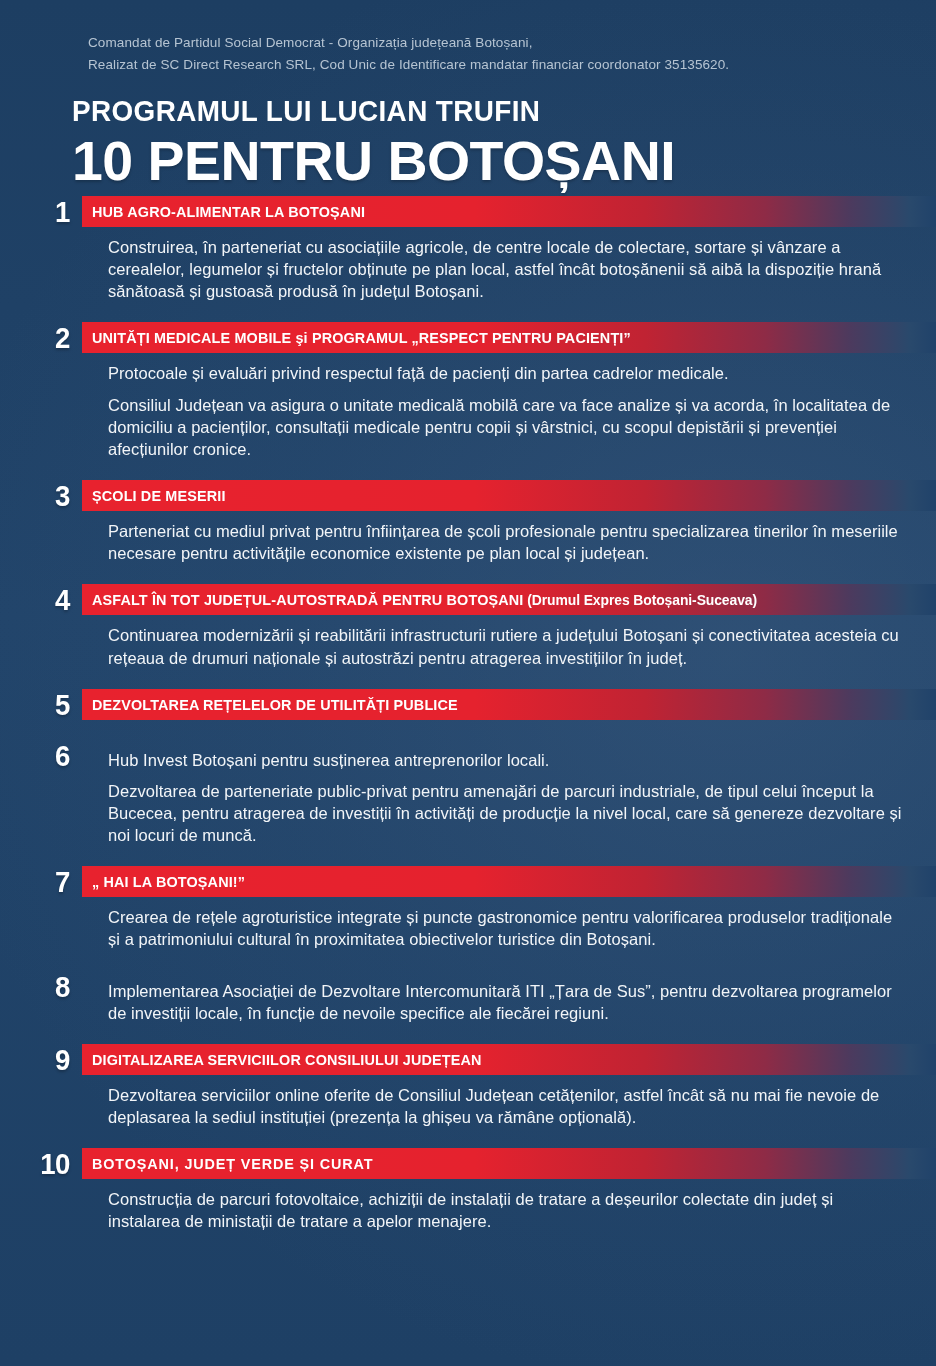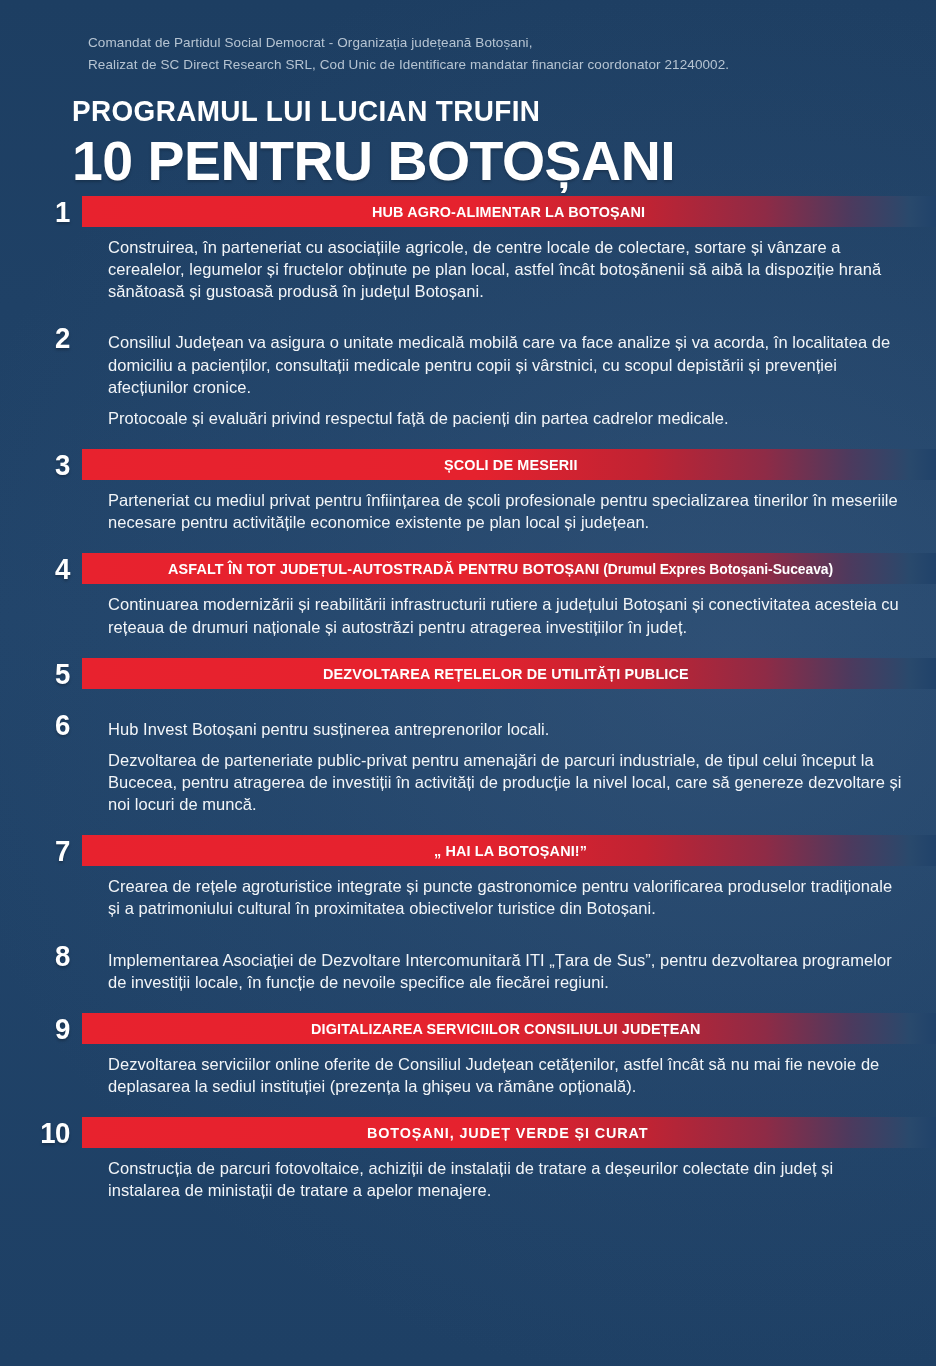--- a/index.html
+++ b/index.html
@@ -105,21 +105,20 @@
     align-items: center;
     padding-left: 10px;
     background: linear-gradient(90deg,
         #e8222e 0%,
         #e5222e 46%,
         #c02333 66%,
         #8e2b46 80%,
         #4c3a5e 90%,
         #29496c 97%,
         #20426a 100%);
-    justify-content: center;
   }
 
   .bar-title {
     font-size: 15px;
     font-weight: 700;
     letter-spacing: 0.15px;
     line-height: 1;
     color: #ffffff;
     white-space: nowrap;
     transform: scaleX(0.96);
@@ -147,43 +146,46 @@
   }
   .body p + p { margin-top: 9px; }
 </style>
 </head>
 <body>
 
 <div id="poster">
 
   <div class="disclaimer">
     <span class="line">Comandat de Partidul Social Democrat - Organizația județeană Botoșani,</span>
-    <span class="line">Realizat de SC Direct Research SRL, Cod Unic de Identificare mandatar financiar coordonator 21240002.</span>
+    <span class="line">Realizat de SC Direct Research SRL, Cod Unic de Identificare mandatar financiar coordonator 35135620.</span>
   </div>
 
   <div class="title-block">
     <div class="title-small">PROGRAMUL LUI LUCIAN TRUFIN</div>
     <div class="title-big">10 PENTRU BOTOȘANI</div>
   </div>
 
   <div id="list">
       <div class="item">
         <div class="num">1</div>
         <div class="bar">
           <div class="bar-title"><span>HUB AGRO-ALIMENTAR LA BOTOȘANI</span></div>
         </div>
         <div class="body">
           <p>Construirea, în parteneriat cu asociațiile agricole, de centre locale de colectare, sortare și vânzare a cerealelor, legumelor și fructelor obținute pe plan local, astfel încât botoșănenii să aibă la dispoziție hrană sănătoasă și gustoasă produsă în județul Botoșani.</p>
         </div>
       </div>
       <div class="item" style="margin-top: 19.92px;">
         <div class="num">2</div>
-        <div class="body">
+        <div class="bar">
+          <div class="bar-title"><span>UNITĂȚI MEDICALE MOBILE şi PROGRAMUL „RESPECT PENTRU PACIENȚI”</span></div>
+        </div>
+        <div class="body">
+          <p>Protocoale și evaluări privind respectul față de pacienți din partea cadrelor medicale.</p>
           <p>Consiliul Județean va asigura o unitate medicală mobilă care va face analize și va acorda, în localitatea de domiciliu a pacienților, consultații medicale pentru copii și vârstnici, cu scopul depistării și prevenției afecțiunilor cronice.</p>
-          <p>Protocoale și evaluări privind respectul față de pacienți din partea cadrelor medicale.</p>
         </div>
       </div>
       <div class="item" style="margin-top: 19.92px;">
         <div class="num">3</div>
         <div class="bar">
           <div class="bar-title"><span>ȘCOLI DE MESERII</span></div>
         </div>
         <div class="body">
           <p>Parteneriat cu mediul privat pentru înființarea de școli profesionale pentru specializarea tinerilor în meseriile necesare pentru activitățile economice existente pe plan local și județean.</p>
         </div>

